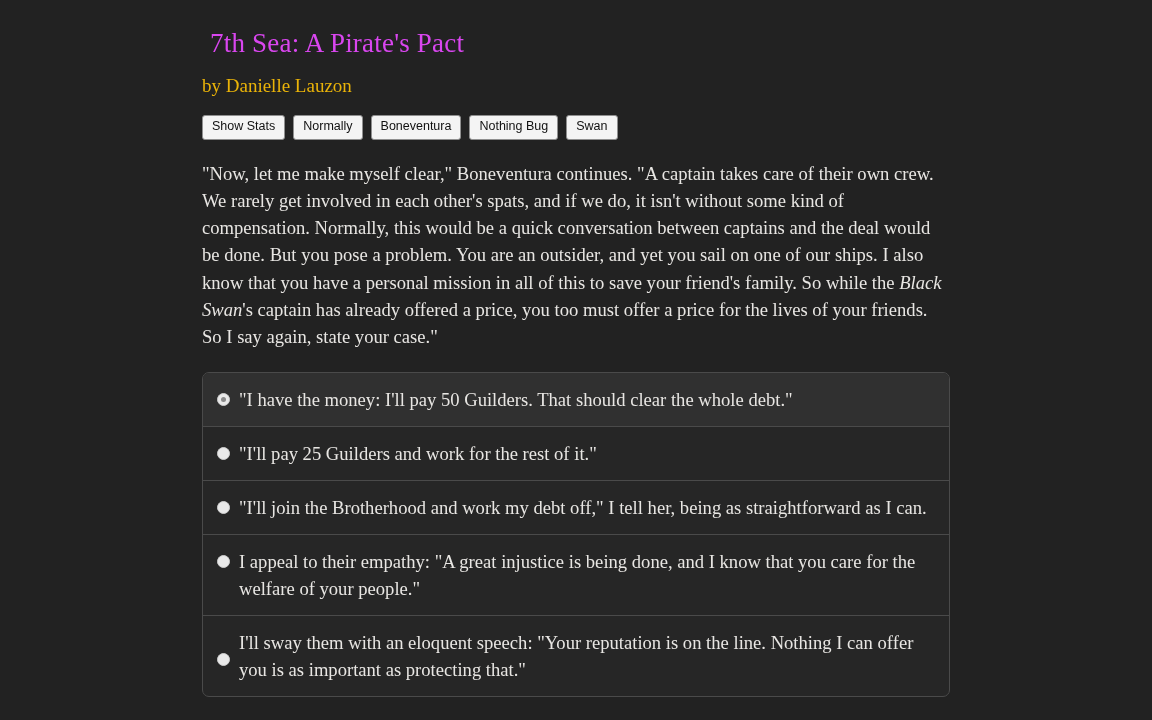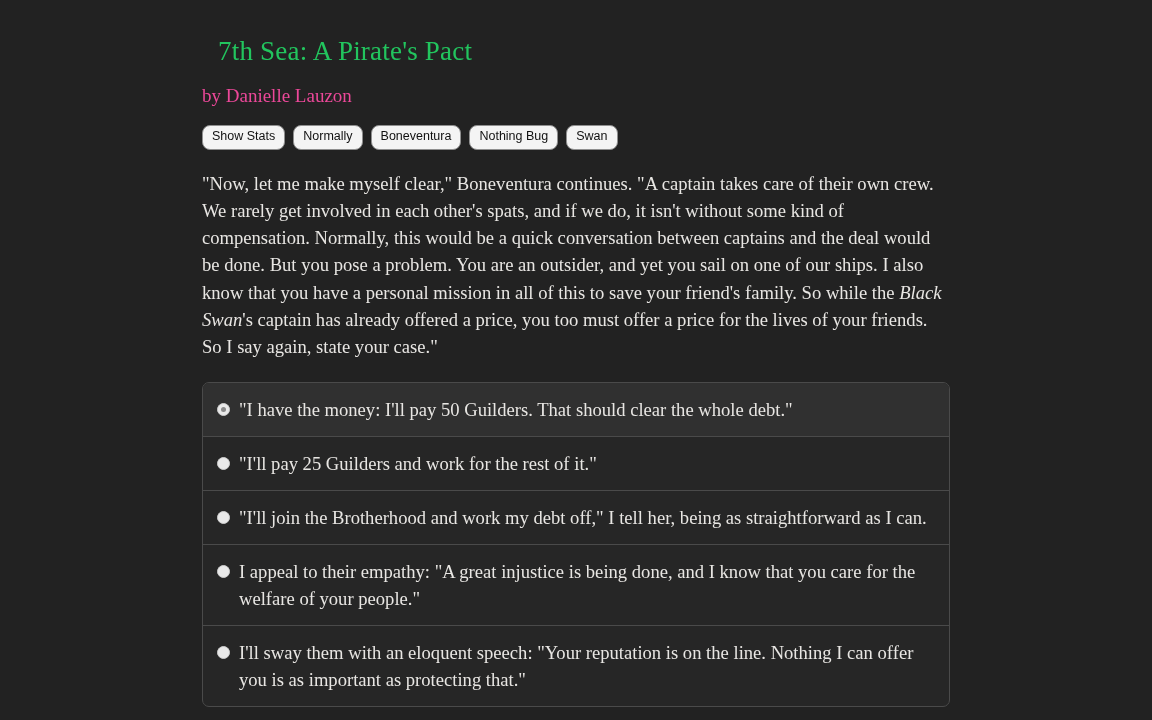--- a/index.html
+++ b/index.html
@@ -23,42 +23,42 @@
   .content {
     position: absolute;
     left: 202px;
     top: 18px;
     width: 748px;
   }
   .game-title {
     font-size: 27px;
     font-weight: normal;
     letter-spacing: 0.2px;
-    margin: 16px;
-    color: #22c55e;
+    margin: 8px;
+    color: #d946ef;
     line-height: 1.3;
   }
   .byline {
     font-size: 19px;
     margin: 14px 0 0 0;
-    color: #ec4899;
+    color: #eab308;
   }
   .button-bar {
     margin-top: 18px;
     display: flex;
     gap: 8px;
     align-items: center;
   }
   .ui-button {
     font-family: "Liberation Sans", sans-serif;
     font-size: 12.5px;
     color: #111111;
     background: #f4f4f4;
     border: 1px solid #8f8f8f;
-    border-radius: 8px;
+    border-radius: 3px;
     padding: 3px 9px 4px 9px;
     line-height: 1.25;
     cursor: pointer;
   }
   .story-text {
     margin-top: 20px;
     font-size: 18.6px;
     line-height: 27.2px;
     color: #e8e6e3;
     text-align: left;
@@ -79,20 +79,21 @@
     gap: 9px;
     padding: 13px 16px 13px 14px;
     border-bottom: 1px solid #4a4a4a;
     font-size: 18.6px;
     line-height: 27px;
     cursor: pointer;
     color: #e8e6e3;
   }
   .choice:last-child {
     border-bottom: none;
+    align-items: center;
   }
   .choice.selected {
     background: #303030;
   }
   .radio {
     flex: 0 0 auto;
     width: 13px;
     height: 13px;
     border-radius: 50%;
     background: #e9e9e9;

